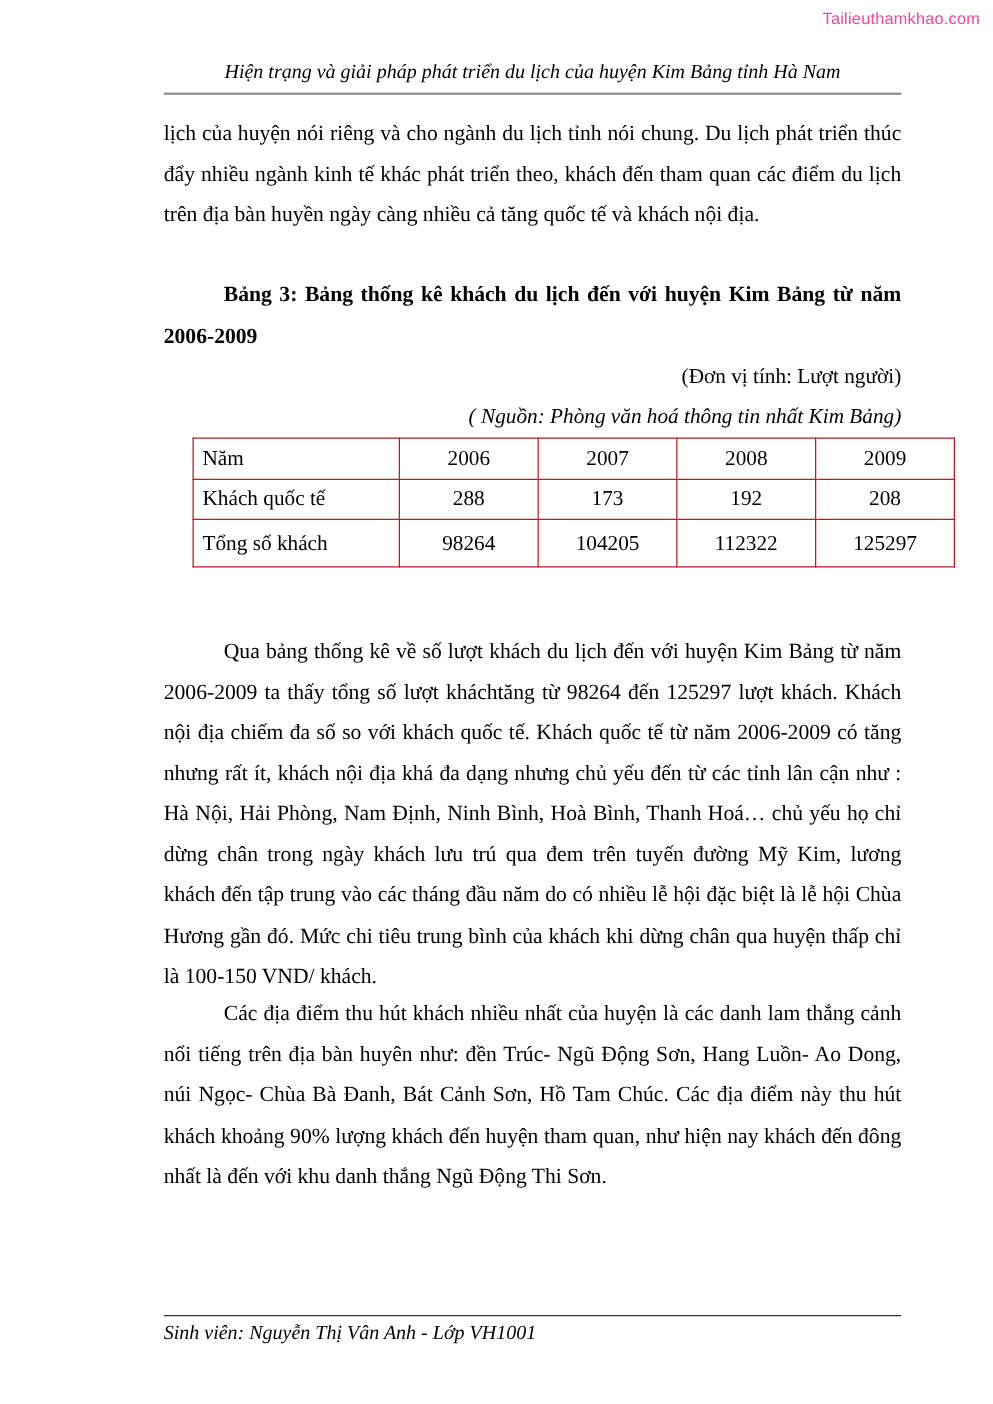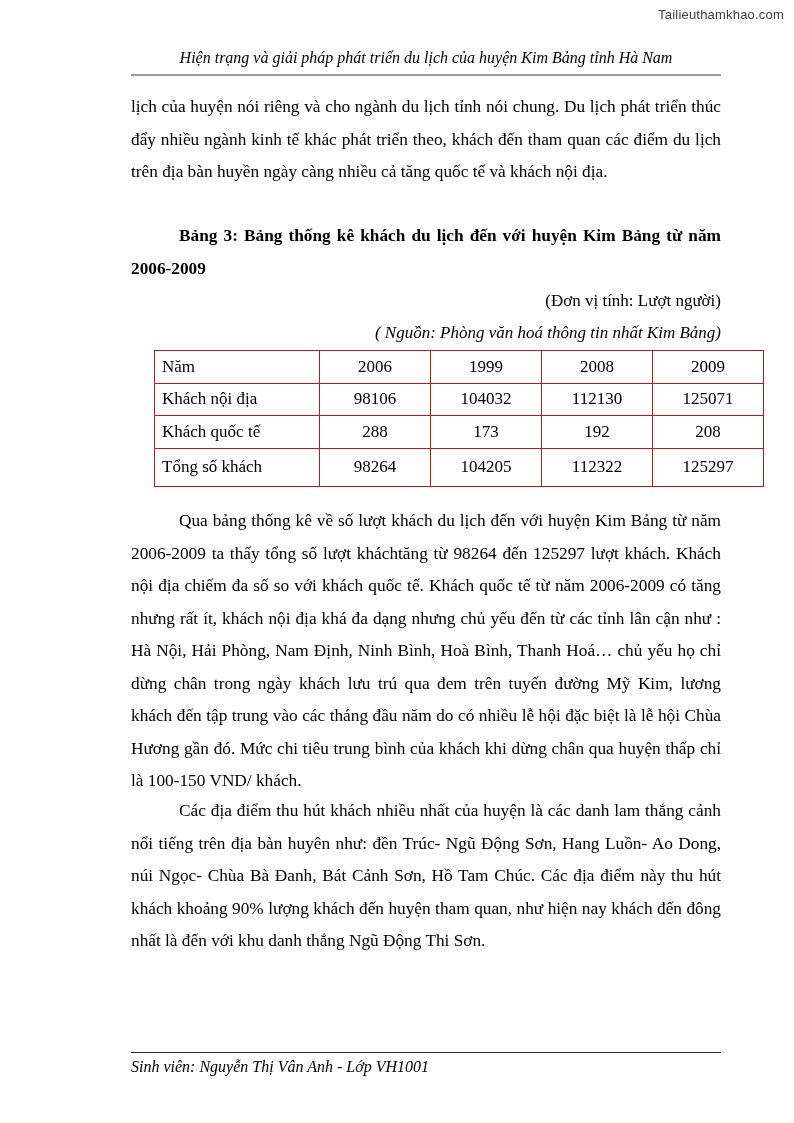--- a/index.html
+++ b/index.html
@@ -1,19 +1,19 @@
 <!DOCTYPE html>
 <html><head>
 <meta charset="utf-8">
 <style>
   html, body { margin: 0; padding: 0; background: #ffffff; }
   body { width: 794px; height: 1123px; position: relative; overflow: hidden;
          font-family: "Liberation Serif", "DejaVu Serif", serif; color: #000; }
   .watermark { position: absolute; top: 7px; right: 10px; font-family: "Liberation Sans", "DejaVu Sans", sans-serif;
-               font-size: 13px; color: #404040; letter-spacing: 0.2px; }
+               font-size: 13px; color: #ec4899; letter-spacing: 0.2px; }
   .header { position: absolute; top: 48px; left: 131px; width: 590px; text-align: center;
             font-style: italic; font-size: 16px; line-height: 20px; }
   .header-rule { position: absolute; top: 74px; left: 131px; width: 590px; height: 2px; background: #9a9a9a; }
   .body-text { position: absolute; left: 131px; width: 590px; font-size: 17.3px; line-height: 32.5px; text-align: justify; }
   .body-text p { margin: 0; }
   .indent { text-indent: 48px; }
   .p1 { top: 91px; }
   .caption { position: absolute; top: 220px; left: 131px; width: 590px; font-size: 17.3px; line-height: 32.5px;
              font-weight: bold; text-align: justify; text-indent: 48px; }
   .unit { position: absolute; top: 285px; right: 73px; font-size: 17px; line-height: 32px; text-align: right; }
@@ -42,30 +42,23 @@
 
 <div class="caption">Bảng 3: Bảng thống kê khách du lịch đến với huyện Kim Bảng từ năm 2006-2009</div>
 <div class="unit">(Đơn vị tính: Lượt người)</div>
 <div class="source">( Nguồn: Phòng văn hoá thông tin nhất Kim Bảng)</div>
 
 <table class="data">
   <tbody>
       <tr>
     <td class="label">Năm</td>
     <td class="num">2006</td>
-    <td class="num">1999</td>
+    <td class="num">2007</td>
     <td class="num">2008</td>
     <td class="num">2009</td>
-  </tr>
-  <tr>
-    <td class="label">Khách nội địa</td>
-    <td class="num">98106</td>
-    <td class="num">104032</td>
-    <td class="num">112130</td>
-    <td class="num">125071</td>
   </tr>
   <tr>
     <td class="label">Khách quốc tế</td>
     <td class="num">288</td>
     <td class="num">173</td>
     <td class="num">192</td>
     <td class="num">208</td>
   </tr>
   <tr>
     <td class="label">Tổng số khách</td>

